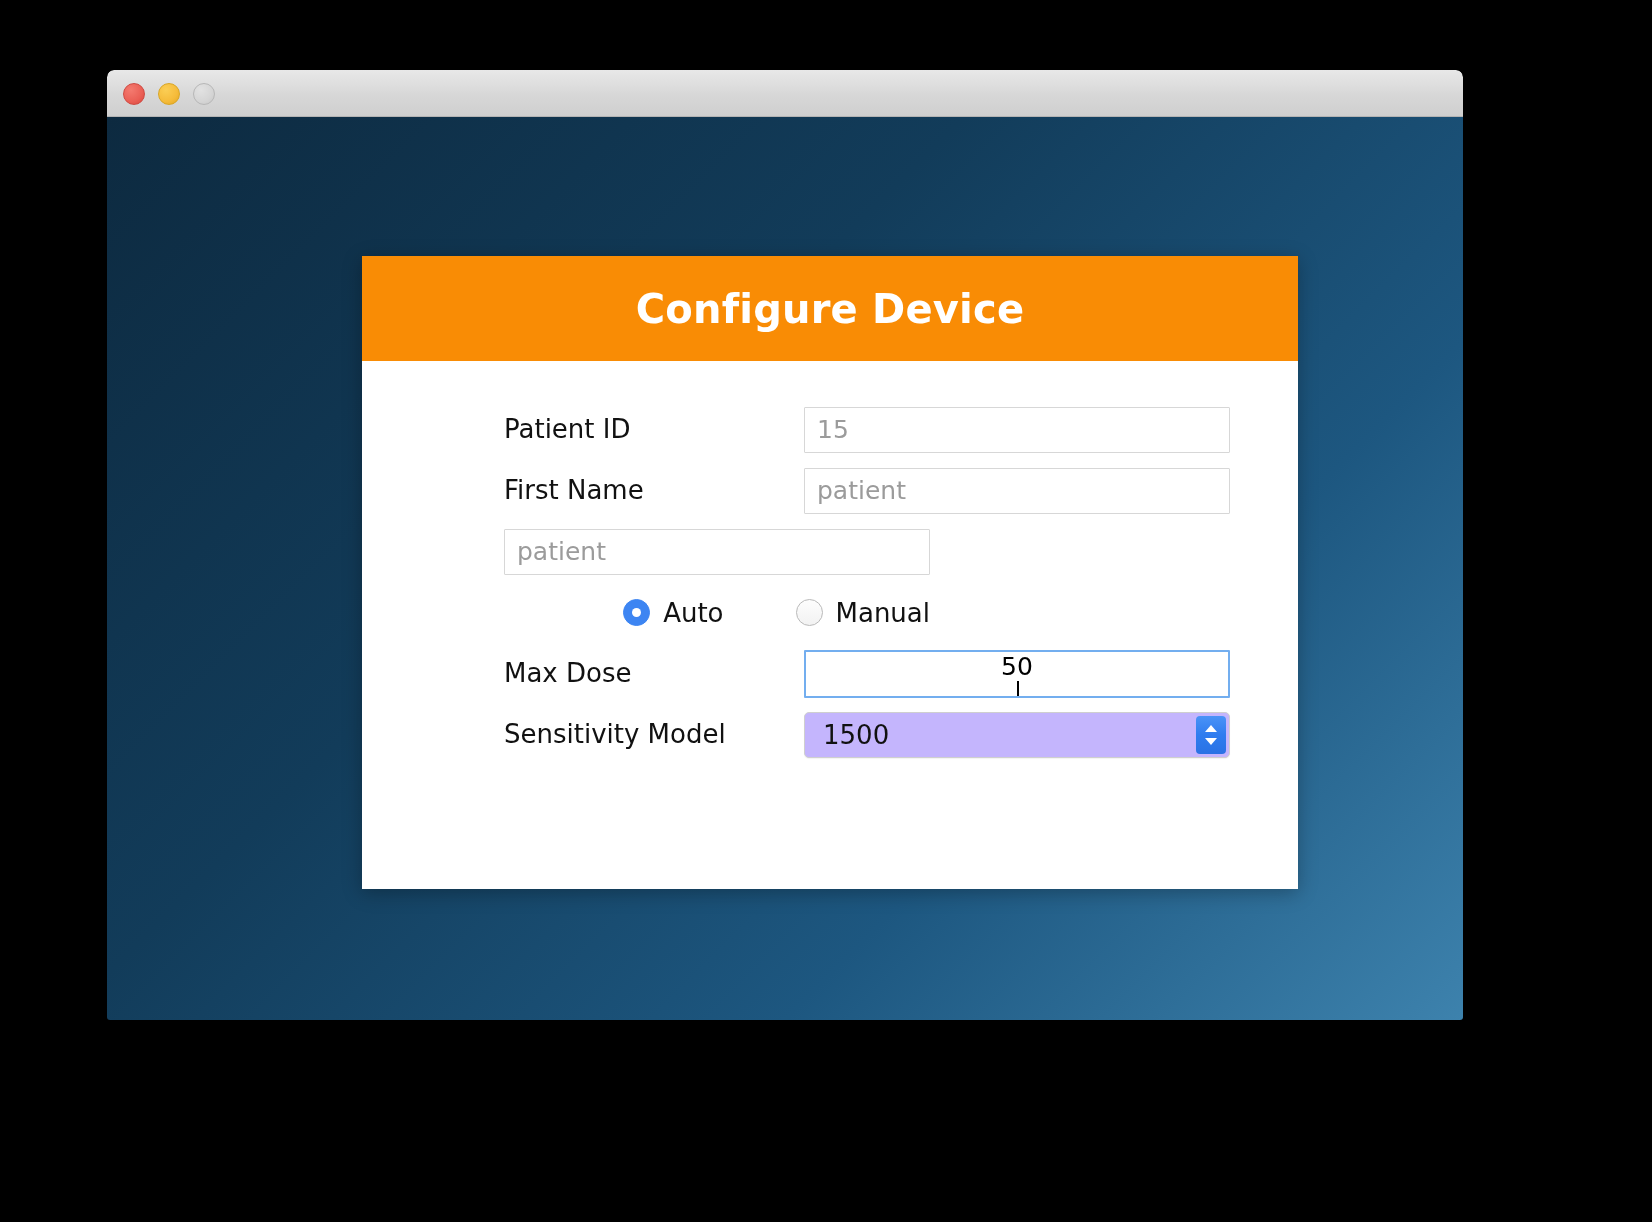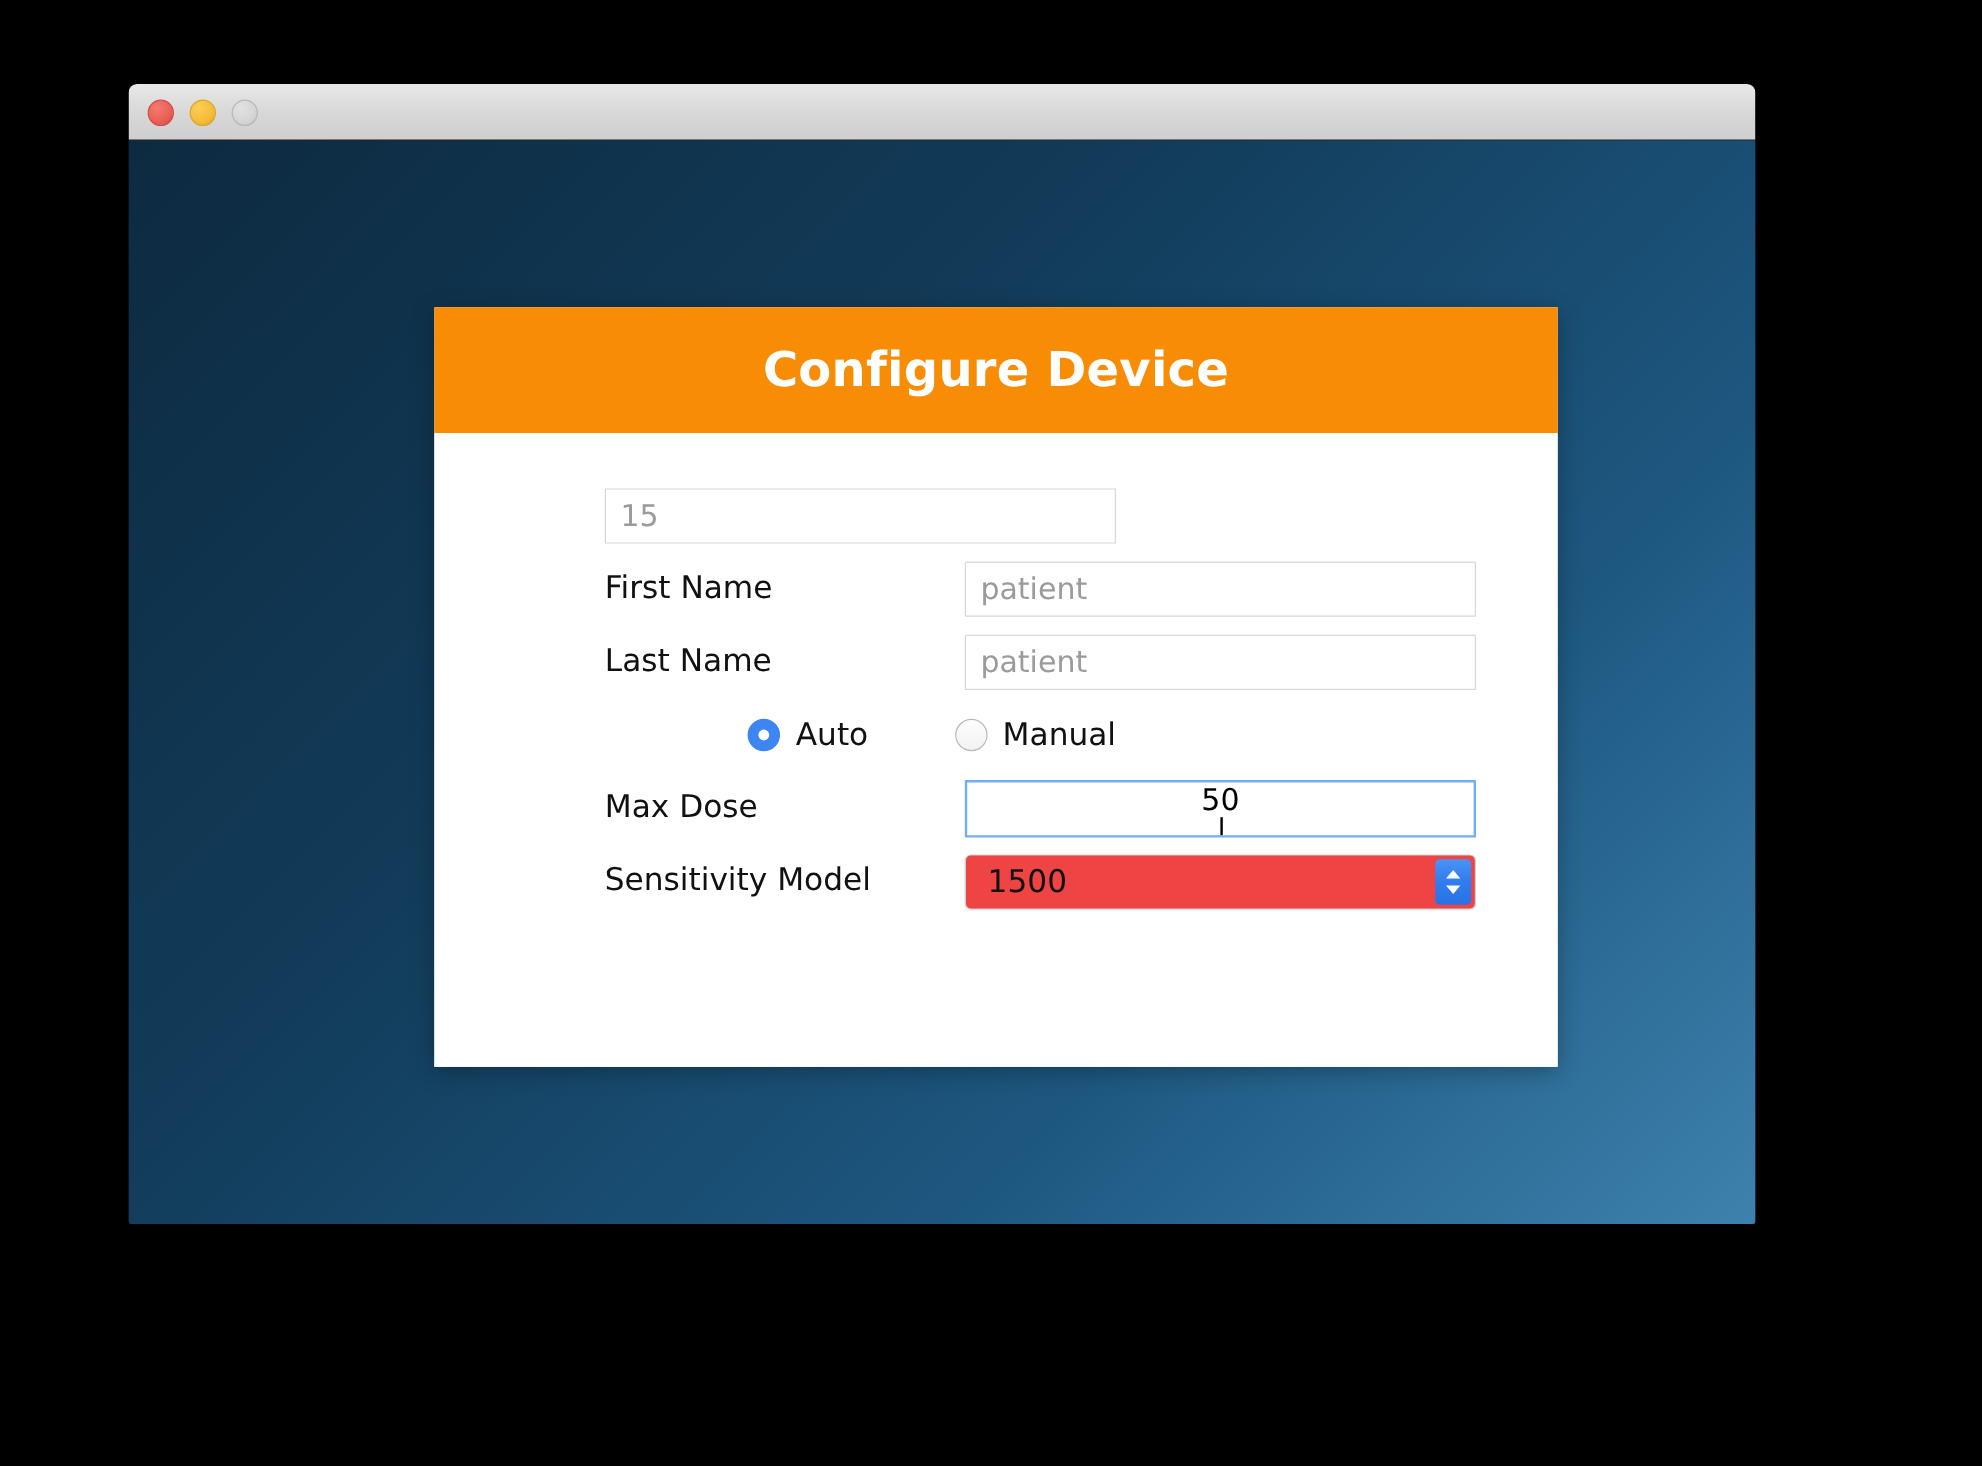--- a/index.html
+++ b/index.html
@@ -207,21 +207,21 @@
     font-size: 26px;
     color: #111111;
   }
 
   
   .select-box {
     width: 426px;
     height: 46px;
     border: 1px solid #cfcfcf;
     border-radius: 5px;
-    background: #ef4444;
+    background: #c4b5fd;
     display: flex;
     align-items: center;
     position: relative;
     box-shadow: 0 1px 1px rgba(0,0,0,0.05);
   }
 
   .select-value {
     font-size: 26px;
     color: #111111;
     padding-left: 18px;
@@ -295,34 +295,34 @@
 
       <div class="dialog">
 
         <div class="dialog-header">
           <span class="dialog-title">Configure Device</span>
         </div>
 
         <div class="dialog-body">
 
           <div class="form-row">
+            <div class="form-label">Patient ID</div>
             <div class="field-wrap">
               <div class="text-input">15</div>
             </div>
           </div>
 
           <div class="form-row">
             <div class="form-label">First Name</div>
             <div class="field-wrap">
               <div class="text-input">patient</div>
             </div>
           </div>
 
           <div class="form-row">
-            <div class="form-label">Last Name</div>
             <div class="field-wrap">
               <div class="text-input">patient</div>
             </div>
           </div>
 
           <div class="form-row">
             <div class="field-wrap">
               <div class="radio-group">
                 <label class="radio-opt">
                   <span class="radio on"></span>

